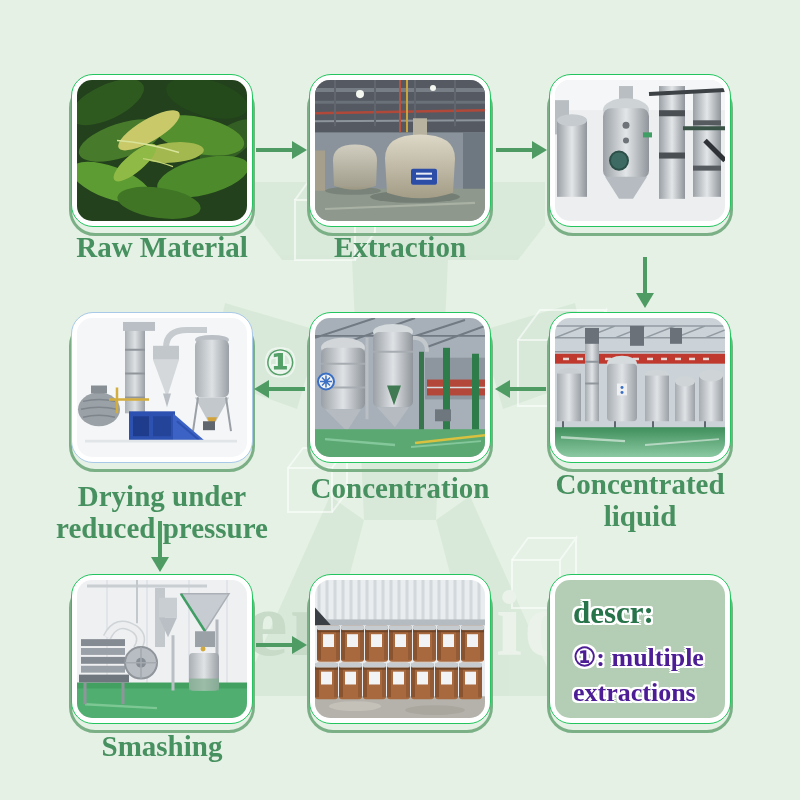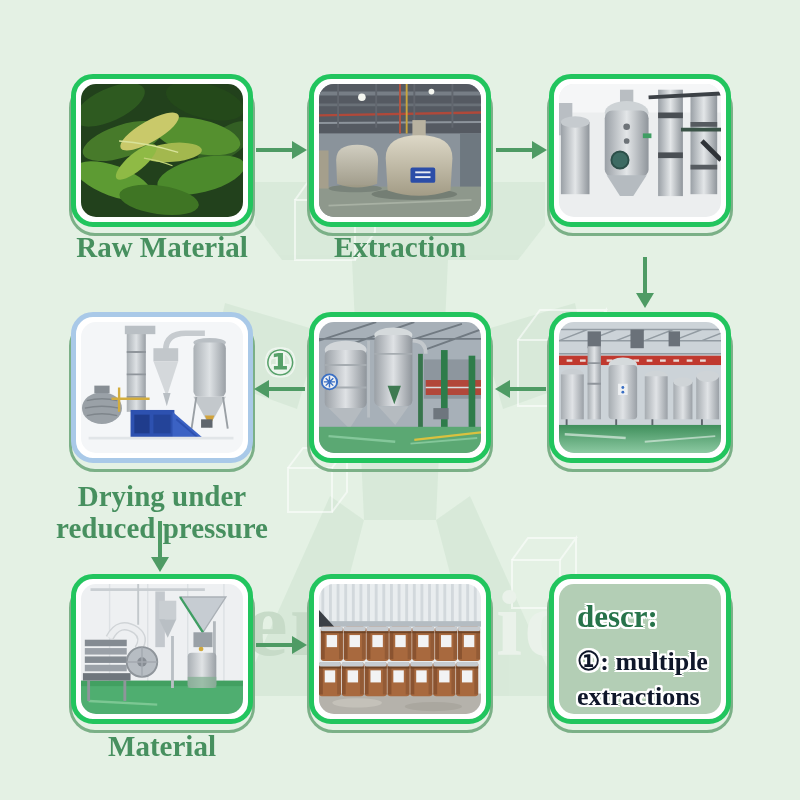--- a/index.html
+++ b/index.html
@@ -15,21 +15,21 @@
     font-family:"Liberation Serif",serif;letter-spacing:2px;
   }
   
   .card{position:absolute;margin:0;}
   .card .offset{
     position:absolute;left:-2px;right:-2px;top:8px;bottom:-9px;
     border:3px solid #7bb087;border-radius:26px;
   }
   .card .frame{
     position:relative;width:100%;height:100%;box-sizing:border-box;
-    background:#ffffff;border:5px solid #22c55e;border-radius:22px;padding:5px;
+    background:#ffffff;border:1px solid #22c55e;border-radius:22px;padding:5px;
   }
   .card .frame.blue{border-color:#a9c9e8;}
   .photo{width:100%;height:100%;border-radius:15px;overflow:hidden;display:block;}
   .photo svg{display:block;width:100%;height:100%;}
   
   .step-label{
     position:absolute;width:250px;text-align:center;
     font-weight:bold;font-size:29px;line-height:1.12;color:#47905f;
     white-space:pre-line;
   }
@@ -57,21 +57,21 @@
   
   .descr-inner{
     width:100%;height:100%;box-sizing:border-box;border-radius:15px;
     background:#b3ceb5;padding:16px 10px 10px 18px;
   }
   .descr-heading{
     font-weight:bold;font-size:31px;color:#27734a;line-height:1.1;
     text-shadow:-2px -2px 0 #fff,2px -2px 0 #fff,-2px 2px 0 #fff,2px 2px 0 #fff,0 -2px 0 #fff,0 2px 0 #fff,-2px 0 0 #fff,2px 0 0 #fff;
   }
   .descr-body{
-    margin-top:10px;font-weight:bold;font-size:26px;color:#0f172a;line-height:1.35;
+    margin-top:10px;font-weight:bold;font-size:26px;color:#4c1d95;line-height:1.35;
     white-space:pre-line;
     text-shadow:-2px -2px 0 #fff,2px -2px 0 #fff,-2px 2px 0 #fff,2px 2px 0 #fff,0 -2px 0 #fff,0 2px 0 #fff,-2px 0 0 #fff,2px 0 0 #fff;
   }
 </style>
 </head>
 <body>
 
 <div class="stage">
 
   <div class="wm-layer">
@@ -366,20 +366,23 @@
           <rect x="0" y="110" width="170" height="30" fill="url(#cl-f)"></rect>
           <line x1="6" y1="120" x2="70" y2="124" stroke="rgba(255,255,255,0.55)" stroke-width="2.5"></line>
           <line x1="90" y1="128" x2="164" y2="122" stroke="rgba(255,255,255,0.5)" stroke-width="2"></line>
         </svg>
       </span>
     </div>
   </figure>
 
   <div class="step-label" style="left:37px;top:480px;">Drying under
 reduced pressure</div>
+  <div class="step-label" style="left:275px;top:472px;">Concentration</div>
+  <div class="step-label" style="left:515px;top:468px;">Concentrated
+liquid</div>
 
   <div class="arr arr-l" style="left:496px;top:380px;width:50px;">
       <span class="shaft"></span>
       <span class="head"></span>
     </div>
   <div class="arr arr-l" style="left:255px;top:380px;width:50px;">
       <span class="shaft"></span>
       <span class="head"></span>
     </div>
   <div class="marker" style="left:265px;top:345px;">①</div>
@@ -506,20 +509,20 @@
     <div class="offset"></div>
     <div class="frame">
       <div class="descr-inner">
         <div class="descr-heading">descr:</div>
         <div class="descr-body">①: multiple
 extractions</div>
       </div>
     </div>
   </figure>
 
-  <div class="step-label" style="left:37px;top:730px;">Material</div>
+  <div class="step-label" style="left:37px;top:730px;">Smashing</div>
 
   <div class="arr arr-r" style="left:256px;top:636px;width:50px;">
       <span class="shaft"></span>
       <span class="head"></span>
     </div>
 
 </div>
 
 </body></html>

